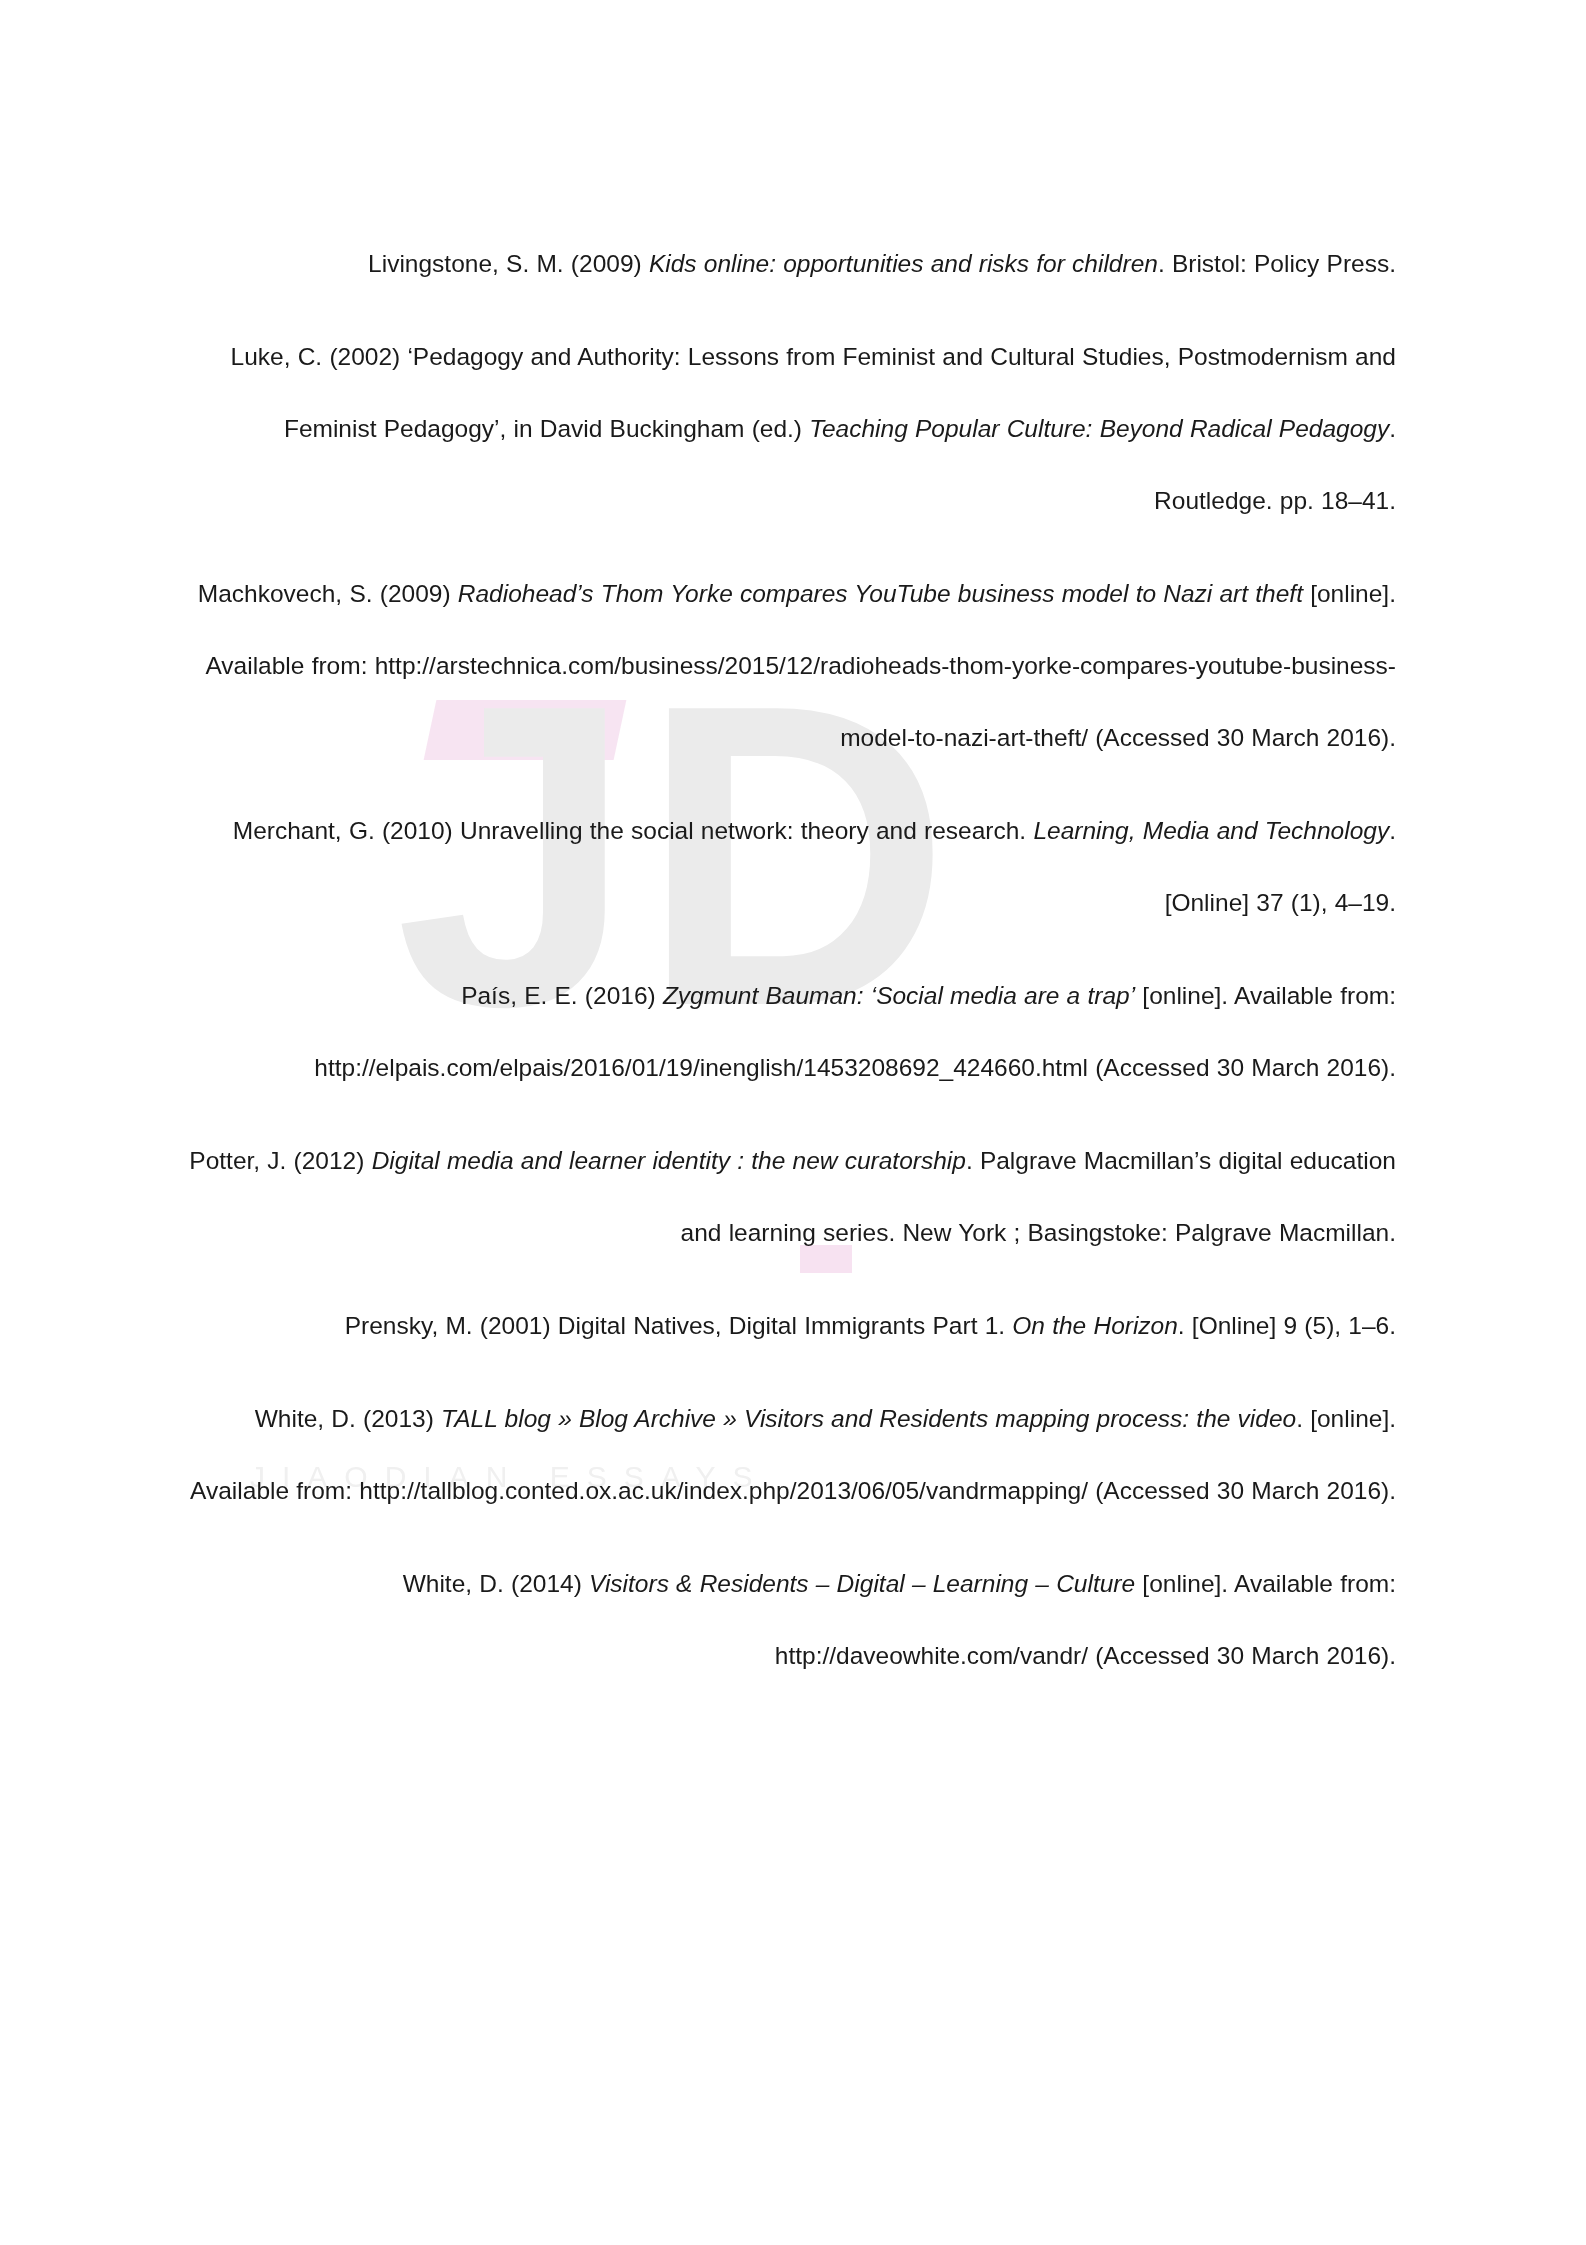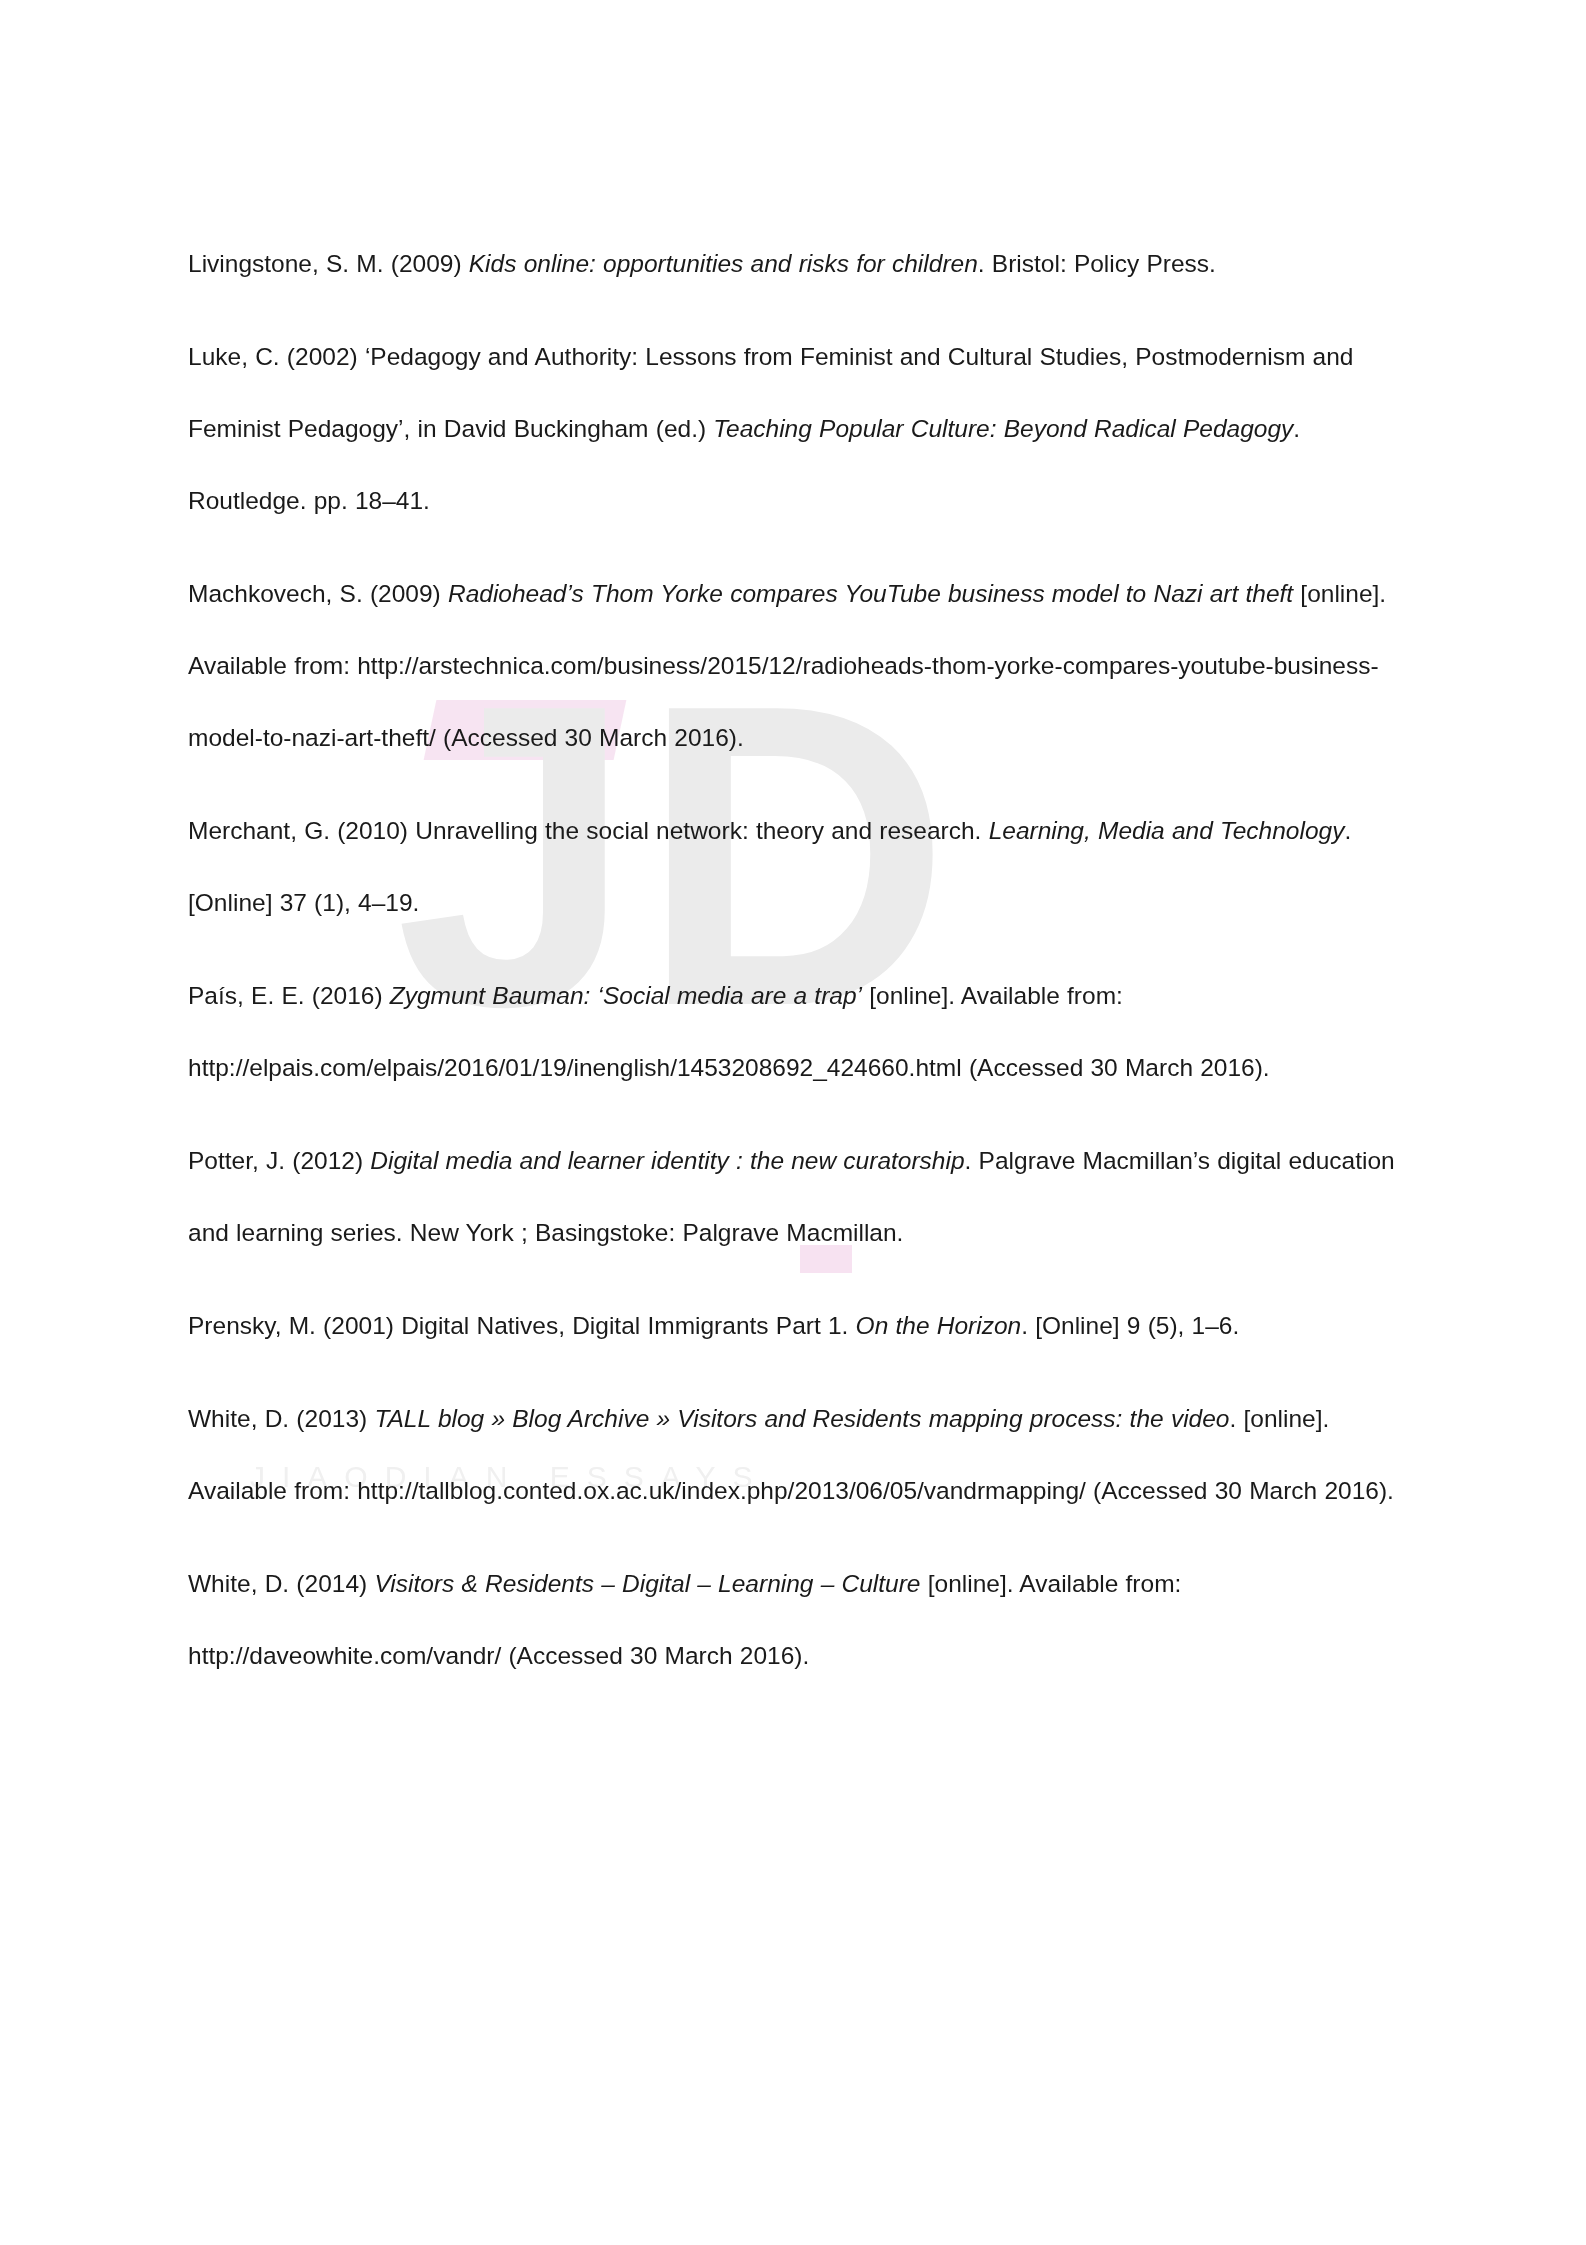--- a/index.html
+++ b/index.html
@@ -92,21 +92,21 @@
     z-index: 2;
   }
   .content {
     padding: 228px 190px 0 188px;
   }
   .ref {
     font-size: 24.5px;
     line-height: 72px;
     color: #1a1a1a;
     margin: 0 0 21px 0;
-    text-align: left;
+    text-align: right;
     word-spacing: 0.4px;
   }
   .ref i {
     font-style: italic;
   }
 </style>
 </head>
 <body>
 
 <div class="page">

